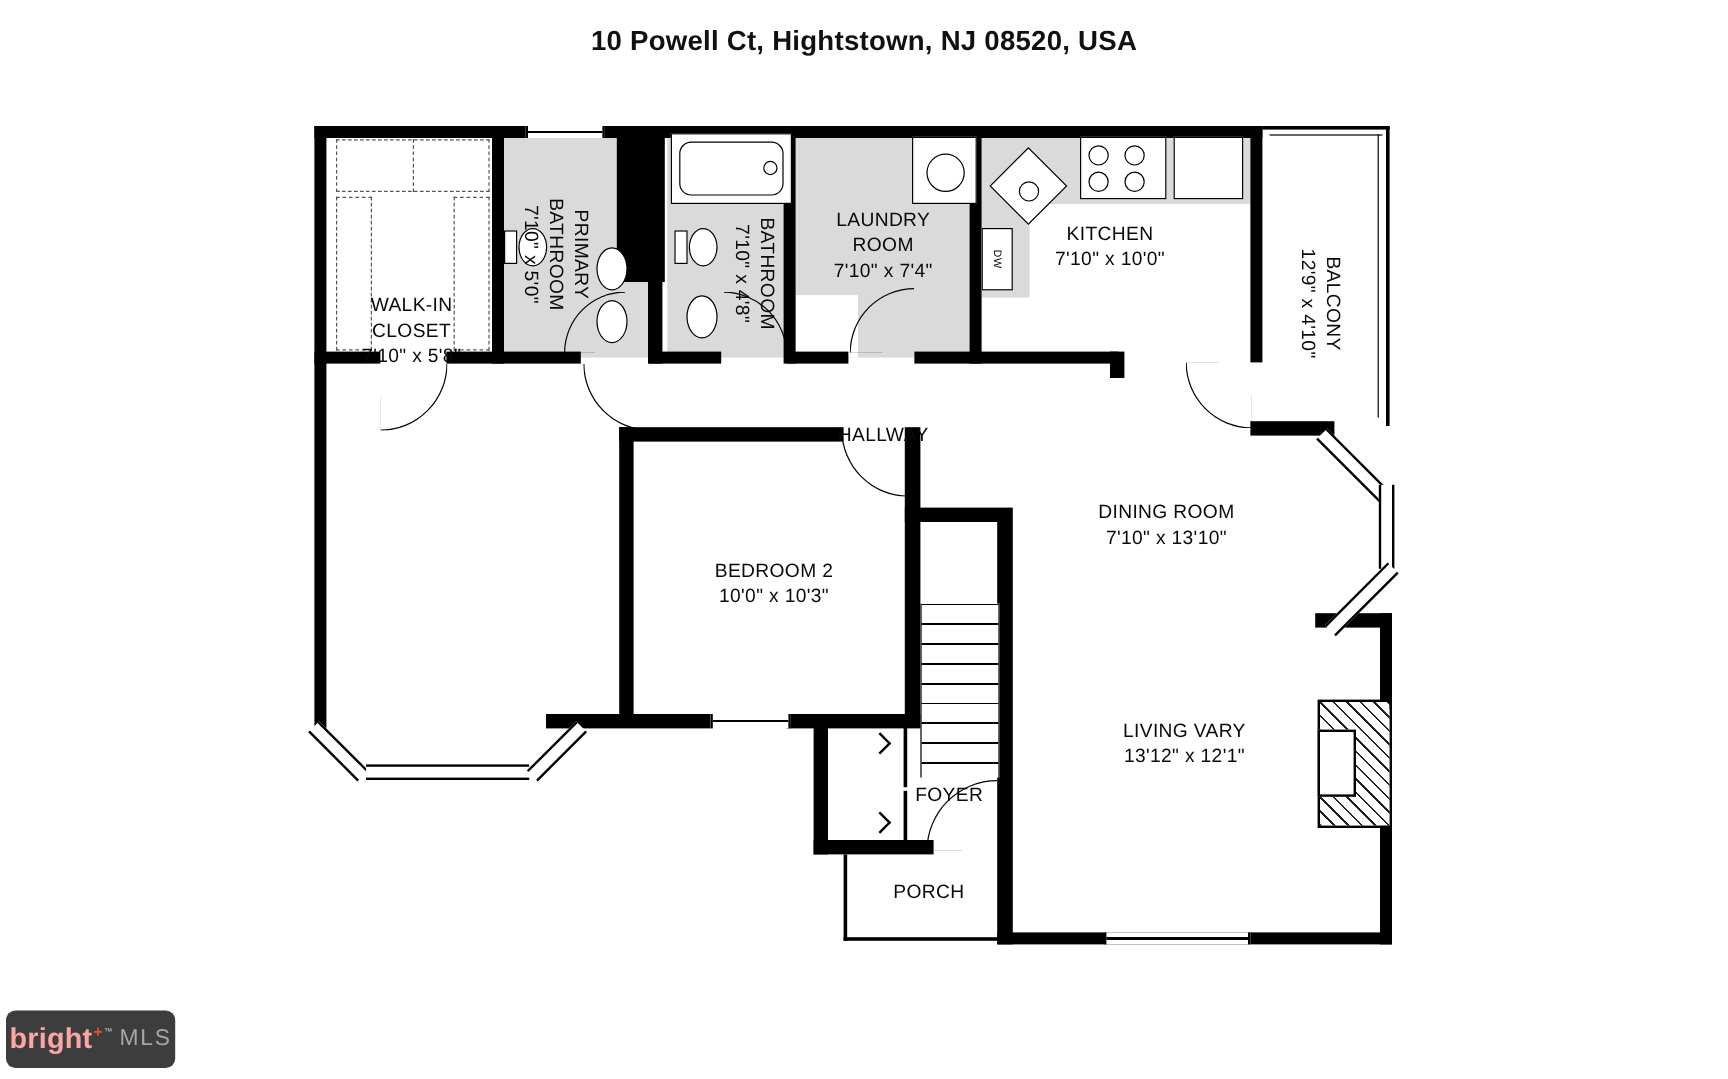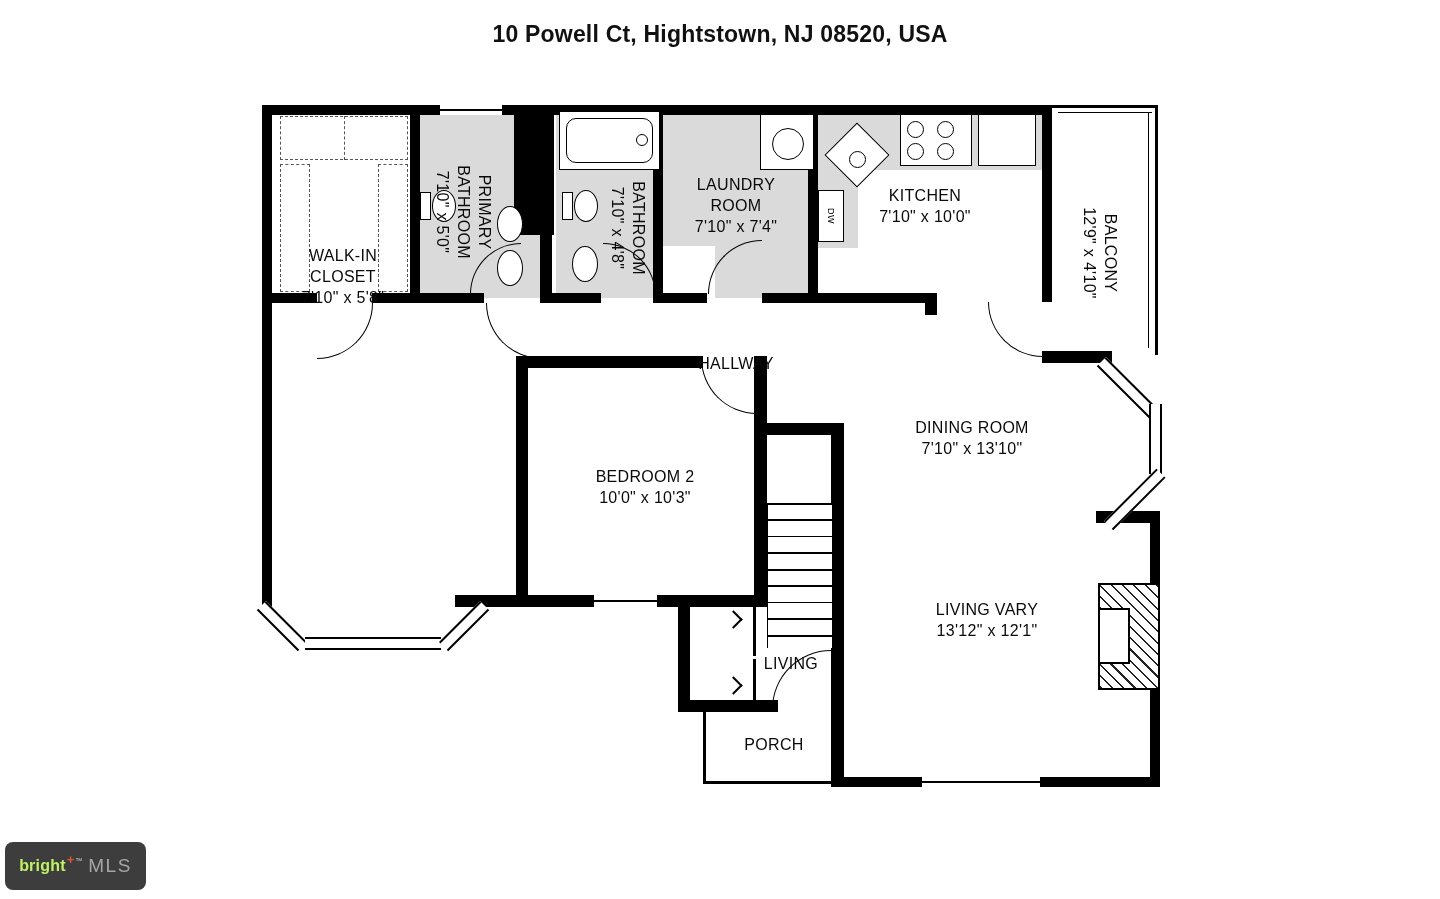--- a/index.html
+++ b/index.html
@@ -30,21 +30,21 @@
   .fireplace{position:absolute;border:2.5px solid #000;box-sizing:border-box;
              background:repeating-linear-gradient(45deg,#222 0 1.5px,#fff 1.5px 8px);}
   .room-label{position:absolute;transform:translate(-50%,-50%);text-align:center;
               font-size:16px;line-height:21px;letter-spacing:.3px;color:#0a0a0a;white-space:normal;}
   .room-label.vertical{transform:translate(-50%,-50%) rotate(90deg);}
   .addr{position:absolute;top:21px;left:0;width:100%;text-align:center;font-size:23px;font-weight:600;letter-spacing:.2px;}
   .disclaimer{position:absolute;top:853px;left:0;width:100%;text-align:center;font-size:13.5px;font-weight:700;
               color:#9e9e9e;letter-spacing:.3px;}
   .logo{position:absolute;left:5px;top:842px;width:141px;height:48px;background:#3d3d3d;border-radius:8px;
         display:flex;align-items:center;justify-content:center;}
-  .logo .brand{color:#bef264;font-size:16px;font-weight:700;letter-spacing:.2px;}
+  .logo .brand{color:#fca5a5;font-size:24px;font-weight:700;letter-spacing:.2px;}
   .logo .plus{color:#e2532e;font-size:13px;font-weight:700;margin:-14px 0 0 1px;}
   .logo .tm{color:#cfcfcf;font-size:7px;margin:-12px 0 0 1px;}
   .logo .suffix{color:#a6a6a6;font-size:19px;font-weight:400;letter-spacing:1.5px;margin-left:6px;}
   .dwtext{font-size:9px;letter-spacing:.5px;color:#000;transform:rotate(90deg);display:block;margin-top:20px;text-align:center;}
 </style>
 </head>
 <body>
 
 <div class="abs" style="left:0;top:0;width:1440px;height:899px;">
 
@@ -190,21 +190,21 @@
   </div>
   <div class="room-label" style="left:972px;top:438px;width:210px;">
     <div>DINING ROOM</div>
     <div class="dims">7'10" x 13'10"</div>
   </div>
   <div class="room-label" style="left:987px;top:620px;width:210px;">
     <div>LIVING VARY</div>
     <div class="dims">13'12" x 12'1"</div>
   </div>
   <div class="room-label" style="left:791px;top:663px;width:100px;">
-    <div>LIVING</div>
+    <div>FOYER</div>
   </div>
   <div class="room-label" style="left:774px;top:744px;width:100px;">
     <div>PORCH</div>
   </div>
 
   <div class="logo">
     <span class="brand">bright</span>
     <span class="plus">+</span>
     <span class="tm">™</span>
     <span class="suffix">MLS</span>

